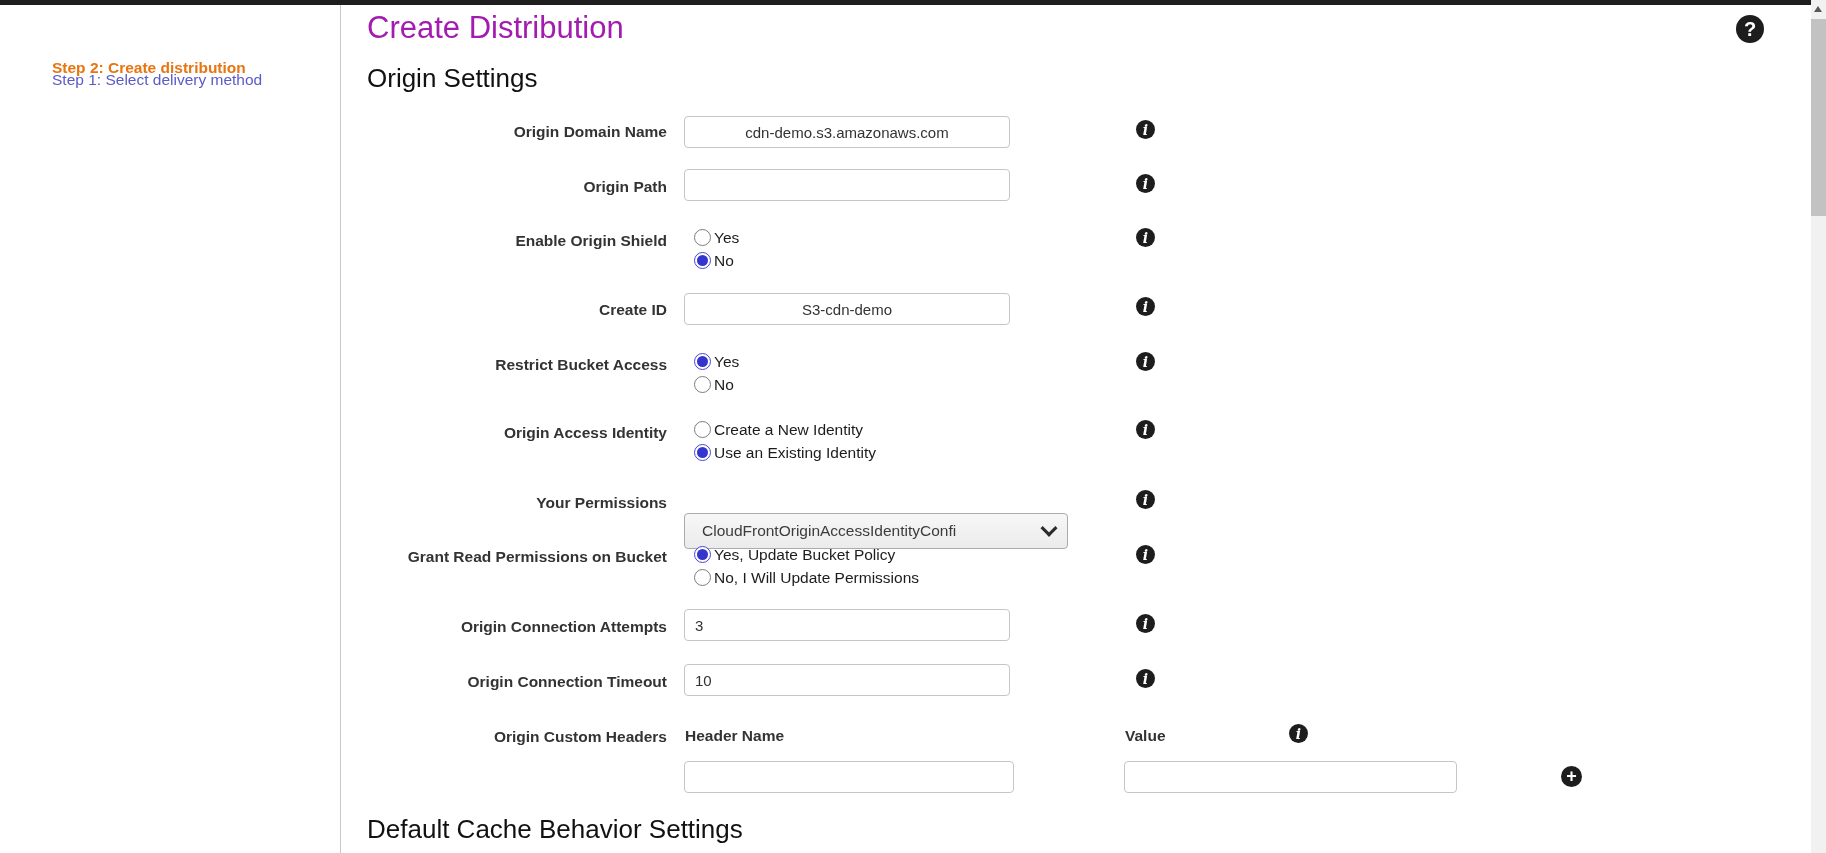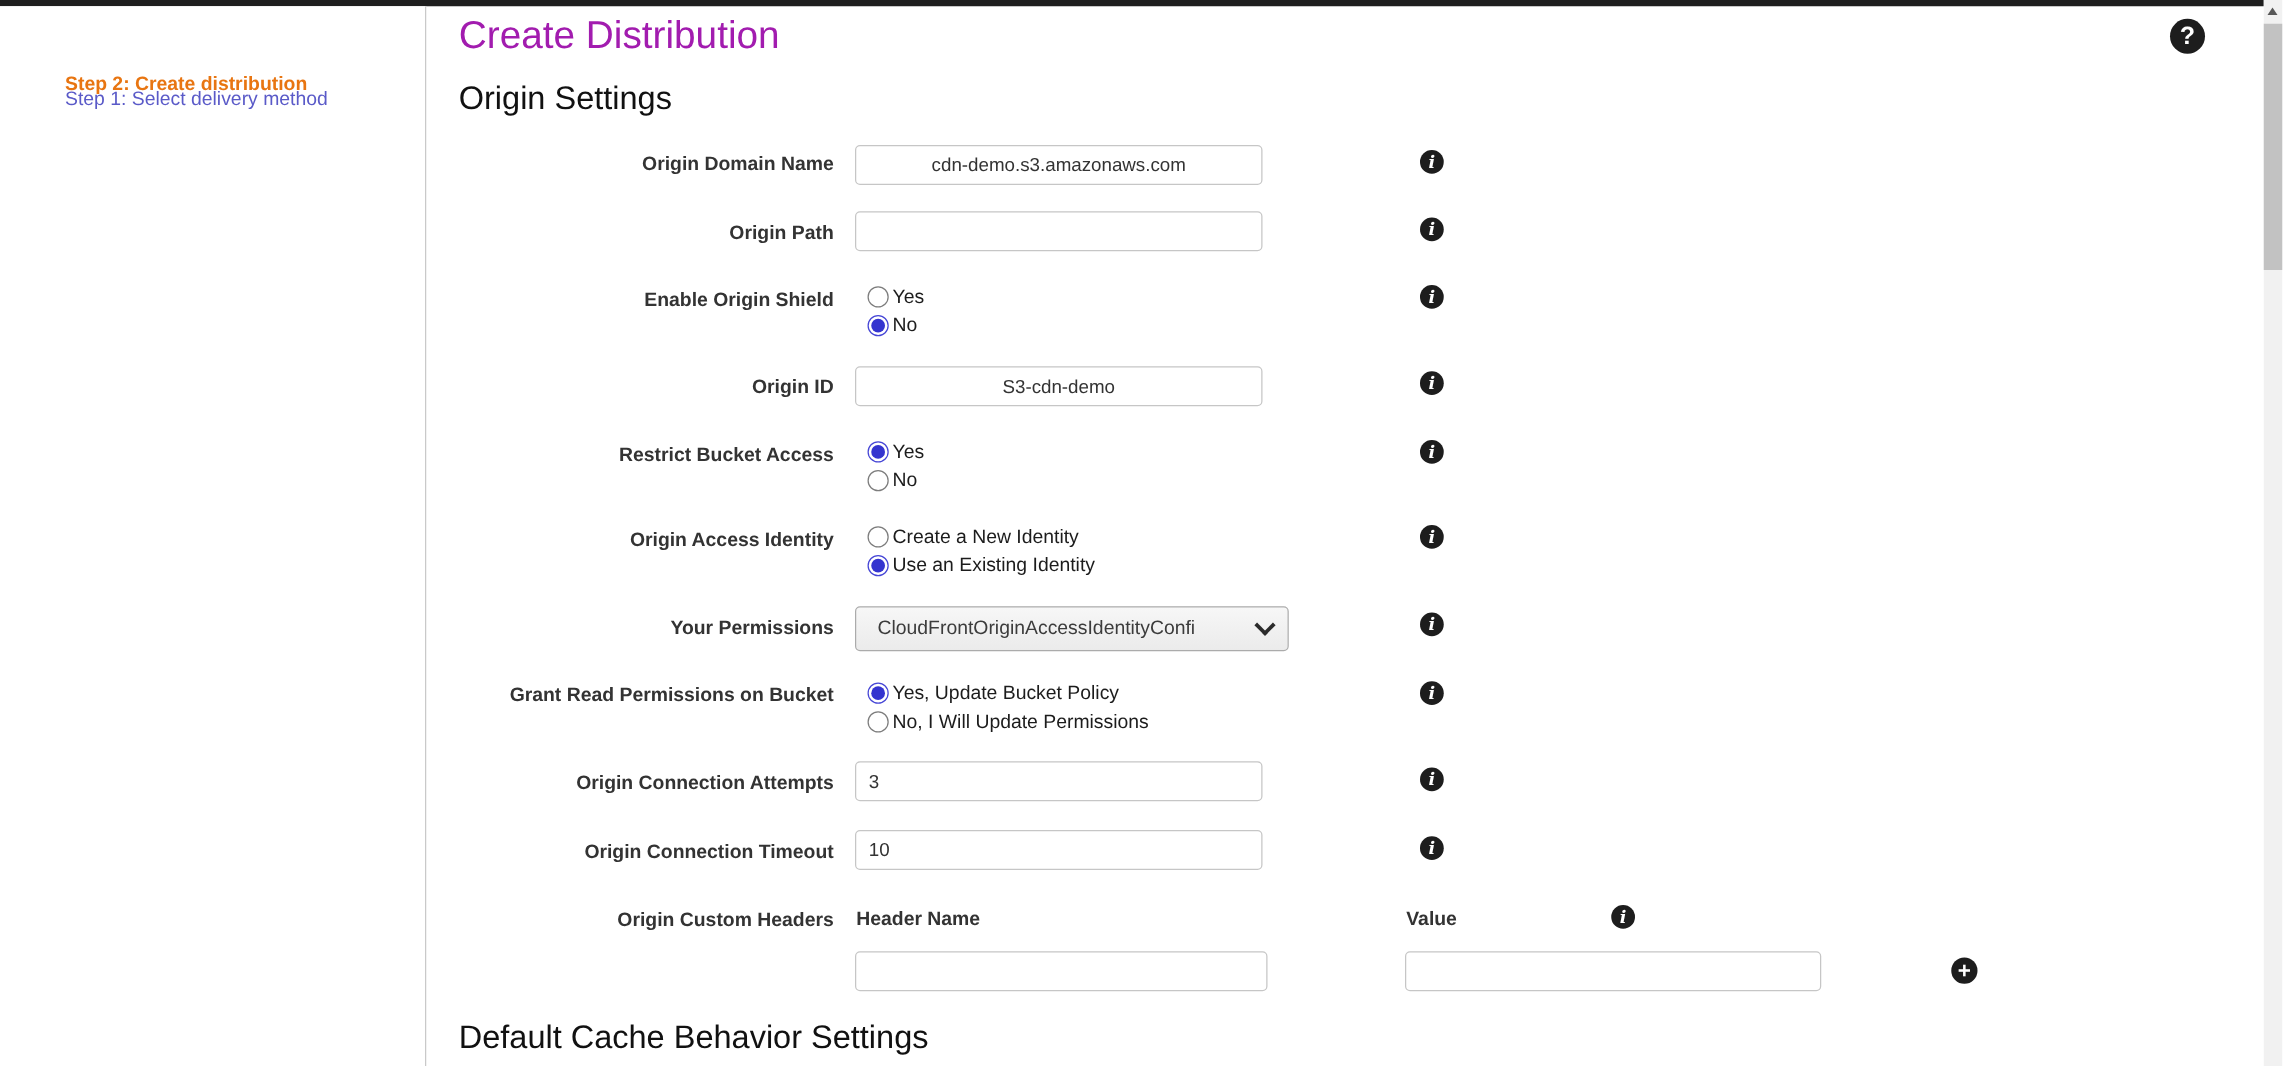--- a/index.html
+++ b/index.html
@@ -29,23 +29,23 @@
     border:1px solid #c6c6c6;border-radius:4px;font-size:15px;color:#333;
     padding:0 10px;font-family:"Liberation Sans","DejaVu Sans",sans-serif;background:#fff;outline:none;
   }
   .radio-group{position:absolute;left:353px;}
   .radio-line{display:flex;align-items:center;height:23px;font-size:15.5px;color:#1c1c1c;cursor:pointer;}
   .radio{box-sizing:border-box;width:17px;height:17px;border:1px solid #7d7d7d;border-radius:50%;background:#fff;margin-right:3px;flex:0 0 auto;}
   .radio.sel{border:1px solid #4646d6;}
   .radio.sel::after{content:"";display:block;margin:2px;width:11px;height:11px;border-radius:50%;background:#3434cf;}
 
   .select{
-    position:absolute;left:343px;width:347px;height:36px;box-sizing:border-box;
+    position:absolute;left:343px;width:384px;height:36px;box-sizing:border-box;
     background:linear-gradient(#f7f7f7,#ebebeb);border:1px solid #ababab;border-radius:4px;
-    display:flex;align-items:center;padding:0 12px 0 17px;font-size:15.5px;color:#3c3c3c;cursor:pointer;
+    display:flex;align-items:center;padding:0 12px 0 17px;font-size:15.5px;color:#3c3c3c;cursor:pointer;margin-top:28px;
   }
   .select .txt{white-space:nowrap;overflow:hidden;flex:1 1 auto;}
   .chevron{width:9px;height:9px;border-right:3px solid #2b2b2b;border-bottom:3px solid #2b2b2b;transform:rotate(45deg) translate(-2px,-2px);flex:0 0 auto;margin-left:4px;}
 
   .info{
     position:absolute;left:795px;width:19px;height:19px;border-radius:50%;background:#1d1d1d;
     color:#fff;font-family:"DejaVu Serif","Liberation Serif",serif;font-style:italic;font-weight:bold;
     font-size:14px;display:flex;align-items:center;justify-content:center;cursor:pointer;line-height:1;
   }
   .help{
@@ -91,21 +91,21 @@
       <span class="radio"></span>
       <span>Yes</span>
     </div>
     <div class="radio-line">
       <span class="radio sel"></span>
       <span>No</span>
     </div>
   </div>
   <div class="info" style="top:228px">i</div>
 
-  <div class="row-label" style="top:300px">Origin ID</div>
+  <div class="row-label" style="top:300px">Create ID</div>
   <input class="t-input" style="top: 293px; text-align: center;" value="S3-cdn-demo">
   <div class="info" style="top:297px">i</div>
 
   <div class="row-label" style="top:355px">Restrict Bucket Access</div>
   <div class="radio-group" style="top:350px">
     <div class="radio-line">
       <span class="radio sel"></span>
       <span>Yes</span>
     </div>
     <div class="radio-line">

